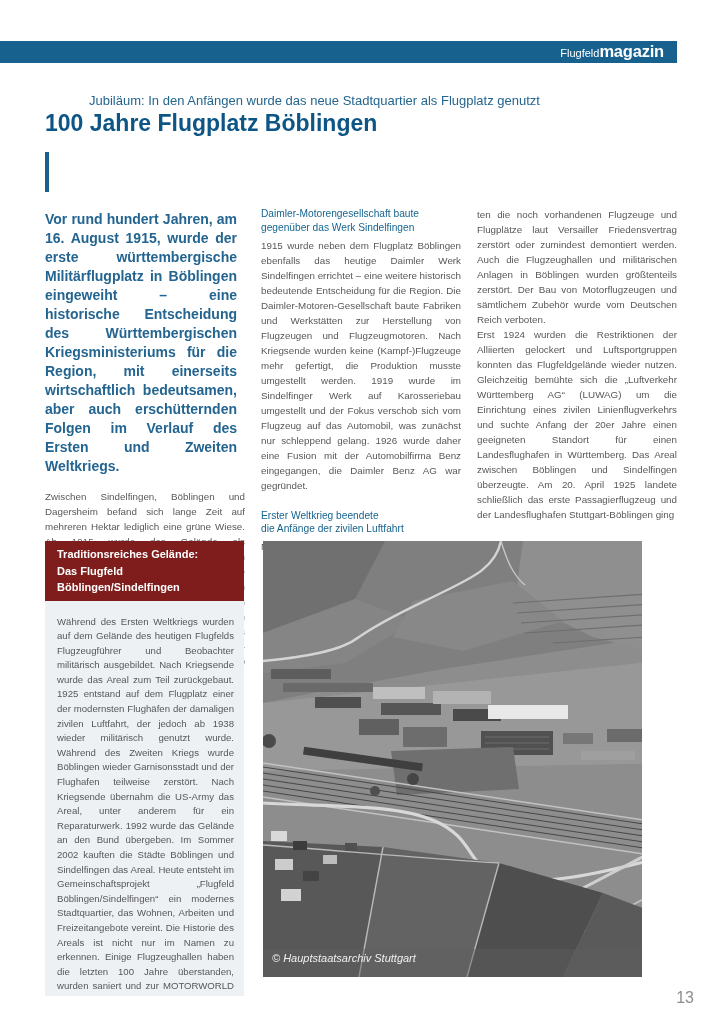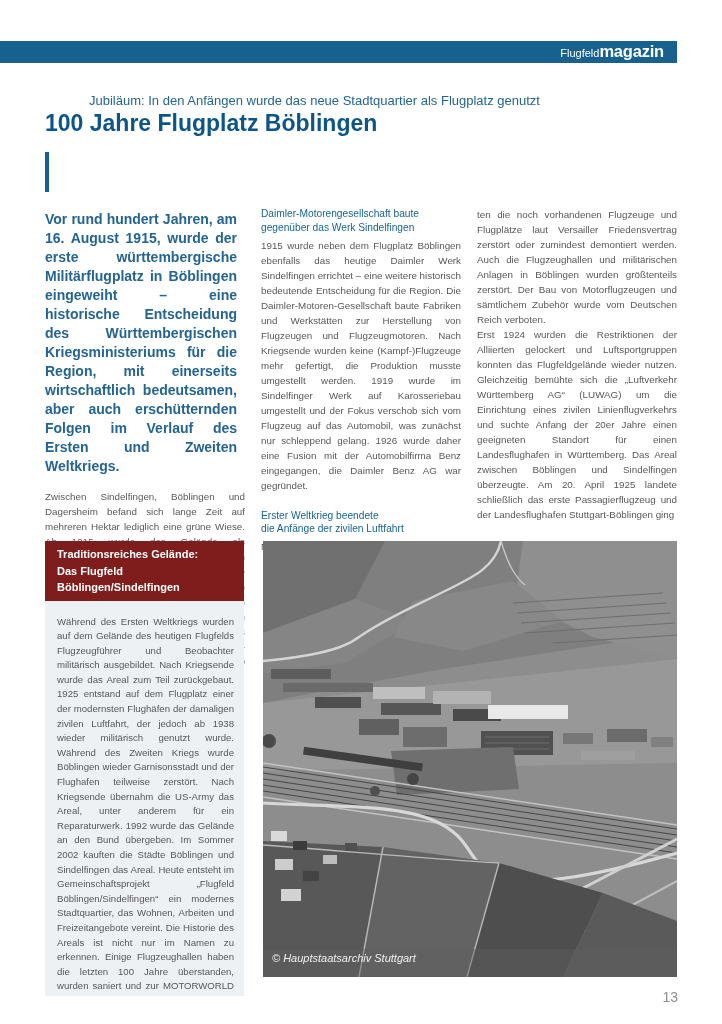--- a/index.html
+++ b/index.html
@@ -26,25 +26,25 @@
   .subhead.spaced{margin-top:16px;}
 
   
   .sidebar{position:absolute;left:45px;top:541px;width:199px;}
   .sidebar-head{background:#7f1d1d;color:#ffffff;font-size:11px;font-weight:bold;
                 line-height:16.5px;padding:5px 12px 5px 12px;white-space:pre-line;}
   .sidebar-body{background:#edf1f4;height:381px;padding:14px 10px 0 12px;
                 font-size:9.6px;line-height:14.6px;color:#57575a;text-align:justify;overflow:hidden;}
 
   
-  .photo{position:absolute;left:263px;top:541px;width:414px;height:436px;overflow:hidden;background:#8d8d8d;}
+  .photo{position:absolute;left:263px;top:541px;width:379px;height:436px;overflow:hidden;background:#8d8d8d;}
   .photo svg{display:block;width:414px;height:436px;}
   .credit{position:absolute;left:9px;bottom:13px;color:#f0f0f0;font-size:11px;font-style:italic;}
 
-  .page-number{position:absolute;right:44px;top:989px;font-size:14px;color:#8d8d8d;}
+  .page-number{position:absolute;right:28px;top:989px;font-size:16px;color:#8d8d8d;}
 </style>
 </head>
 <body>
 
 <div class="page">
 
   <div class="masthead-bar">
     <span class="brand"><span class="brand-prefix">Flugfeld</span><span class="brand-suffix">magazin</span></span>
   </div>
 

